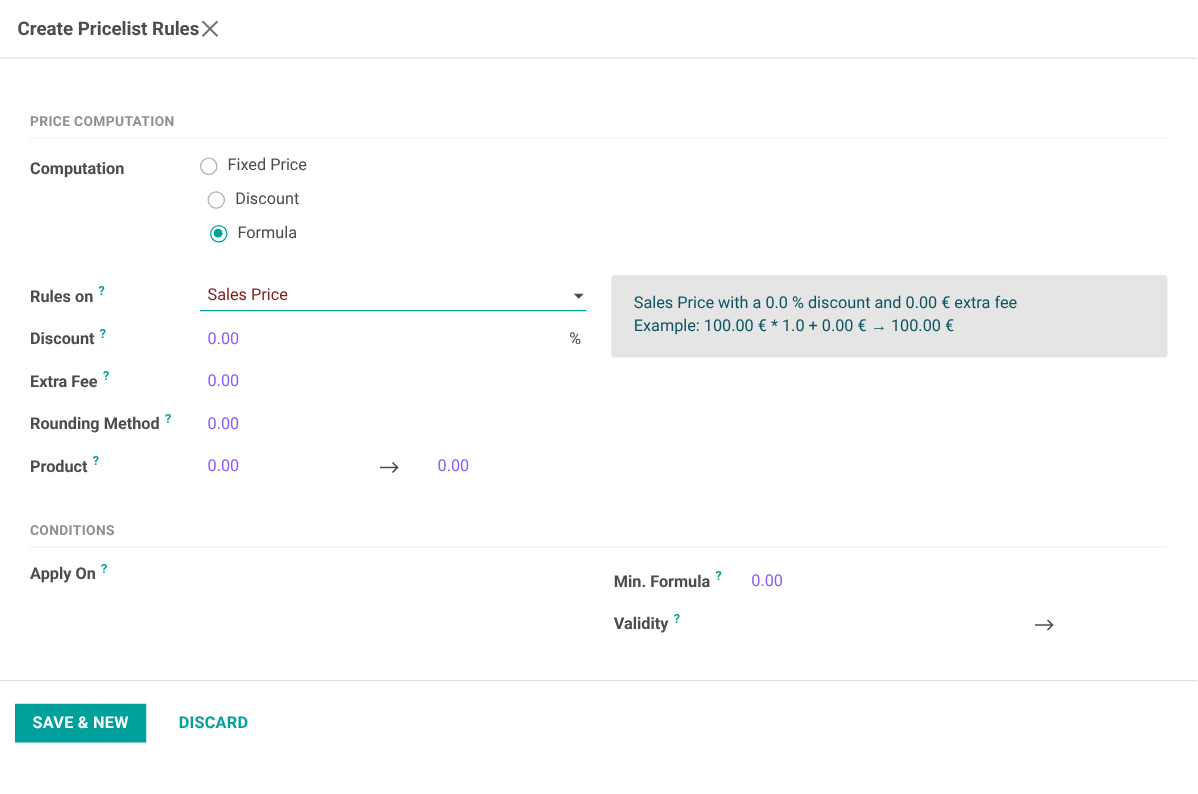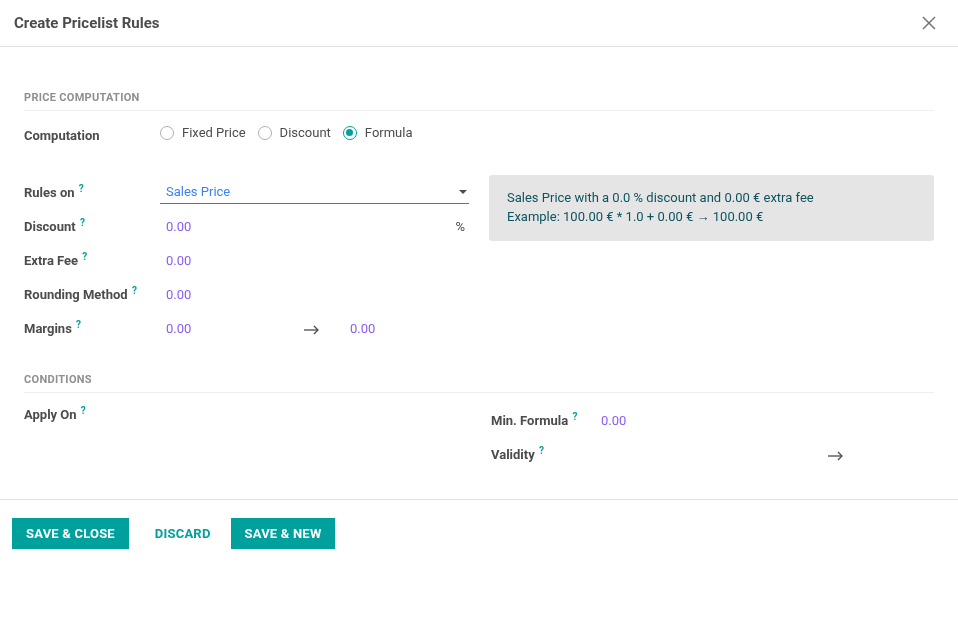--- a/index.html
+++ b/index.html
@@ -5,21 +5,20 @@
   * { box-sizing: border-box; margin: 0; padding: 0; }
   body {
     font-family: -apple-system, BlinkMacSystemFont, "Segoe UI", Roboto, "Helvetica Neue", Arial, sans-serif;
     font-size: 13px;
     color: #4c4c4c;
     background: #fff;
     width: 958px;
   }
   .modal-header {
     display: flex;
-    justify-content: space-between;
     align-items: center;
     padding: 14px 20px 14px 14px;
     border-bottom: 1px solid #dee2e6;
   }
   .modal-title {
     font-size: 15px;
     font-weight: 700;
     color: #4c4c4c;
   }
   .close-btn {
@@ -59,20 +58,21 @@
   .field-label {
     width: 136px;
     flex-shrink: 0;
     font-weight: 700;
     color: #4c4c4c;
     padding-top: 5px;
     font-size: 13px;
   }
   .radio-group {
     display: flex;
+    flex-direction: column;
     gap: 12px;
     padding-top: 2px;
     align-items: center;
   }
   .radio-option {
     display: flex;
     align-items: center;
     gap: 8px;
     cursor: pointer;
   }
@@ -126,21 +126,21 @@
     max-width: 310px;
   }
   .dropdown {
     display: flex;
     justify-content: space-between;
     align-items: center;
     border-bottom: 1px solid #00a09d;
     padding: 4px 0 4px 6px;
     cursor: pointer;
   }
-  .dropdown-text { font-size: 13px; color: #3b82f6; text-align: center; }
+  .dropdown-text { font-size: 13px; color: #7f1d1d; text-align: center; }
   .dropdown-caret {
     width: 0; height: 0;
     border-left: 4px solid transparent;
     border-right: 4px solid transparent;
     border-top: 4px solid #4c4c4c;
     margin-right: 2px;
   }
   .num-input {
     border: none;
     padding: 4px 0 4px 6px;
@@ -347,21 +347,21 @@
               <span>Rounding Method</span>
               <span class="help">?</span>
             </div>
             <div class="details-control">
               <input type="text" class="num-input" value="0.00" style="">
             </div>
           </div>
 
           <div class="details-row">
             <div class="details-label">
-              <span>Margins</span>
+              <span>Product</span>
               <span class="help">?</span>
             </div>
             <div class="margins-control">
               <input type="text" class="num-input" style="width: 120px;" value="0.00">
               <span class="arrow-icon">
                 <svg viewBox="0 0 16 10">
                     <line x1="0" y1="5" x2="14" y2="5" stroke="#4c4c4c" stroke-width="1.3"></line>
                     <polyline points="10,1 14,5 10,9" fill="none" stroke="#4c4c4c" stroke-width="1.3"></polyline>
                   </svg>
               </span>
@@ -417,16 +417,15 @@
             </span>
           </div>
         </div>
       </div>
     </div>
   </div>
 
 </div>
 
 <div class="modal-footer">
-  <button class="btn btn-primary">Save &amp; Close</button>
+  <button class="btn btn-primary">Save &amp; New</button>
   <button class="btn btn-link">Discard</button>
-  <button class="btn btn-primary">Save &amp; New</button>
 </div>
 
 </body></html>

